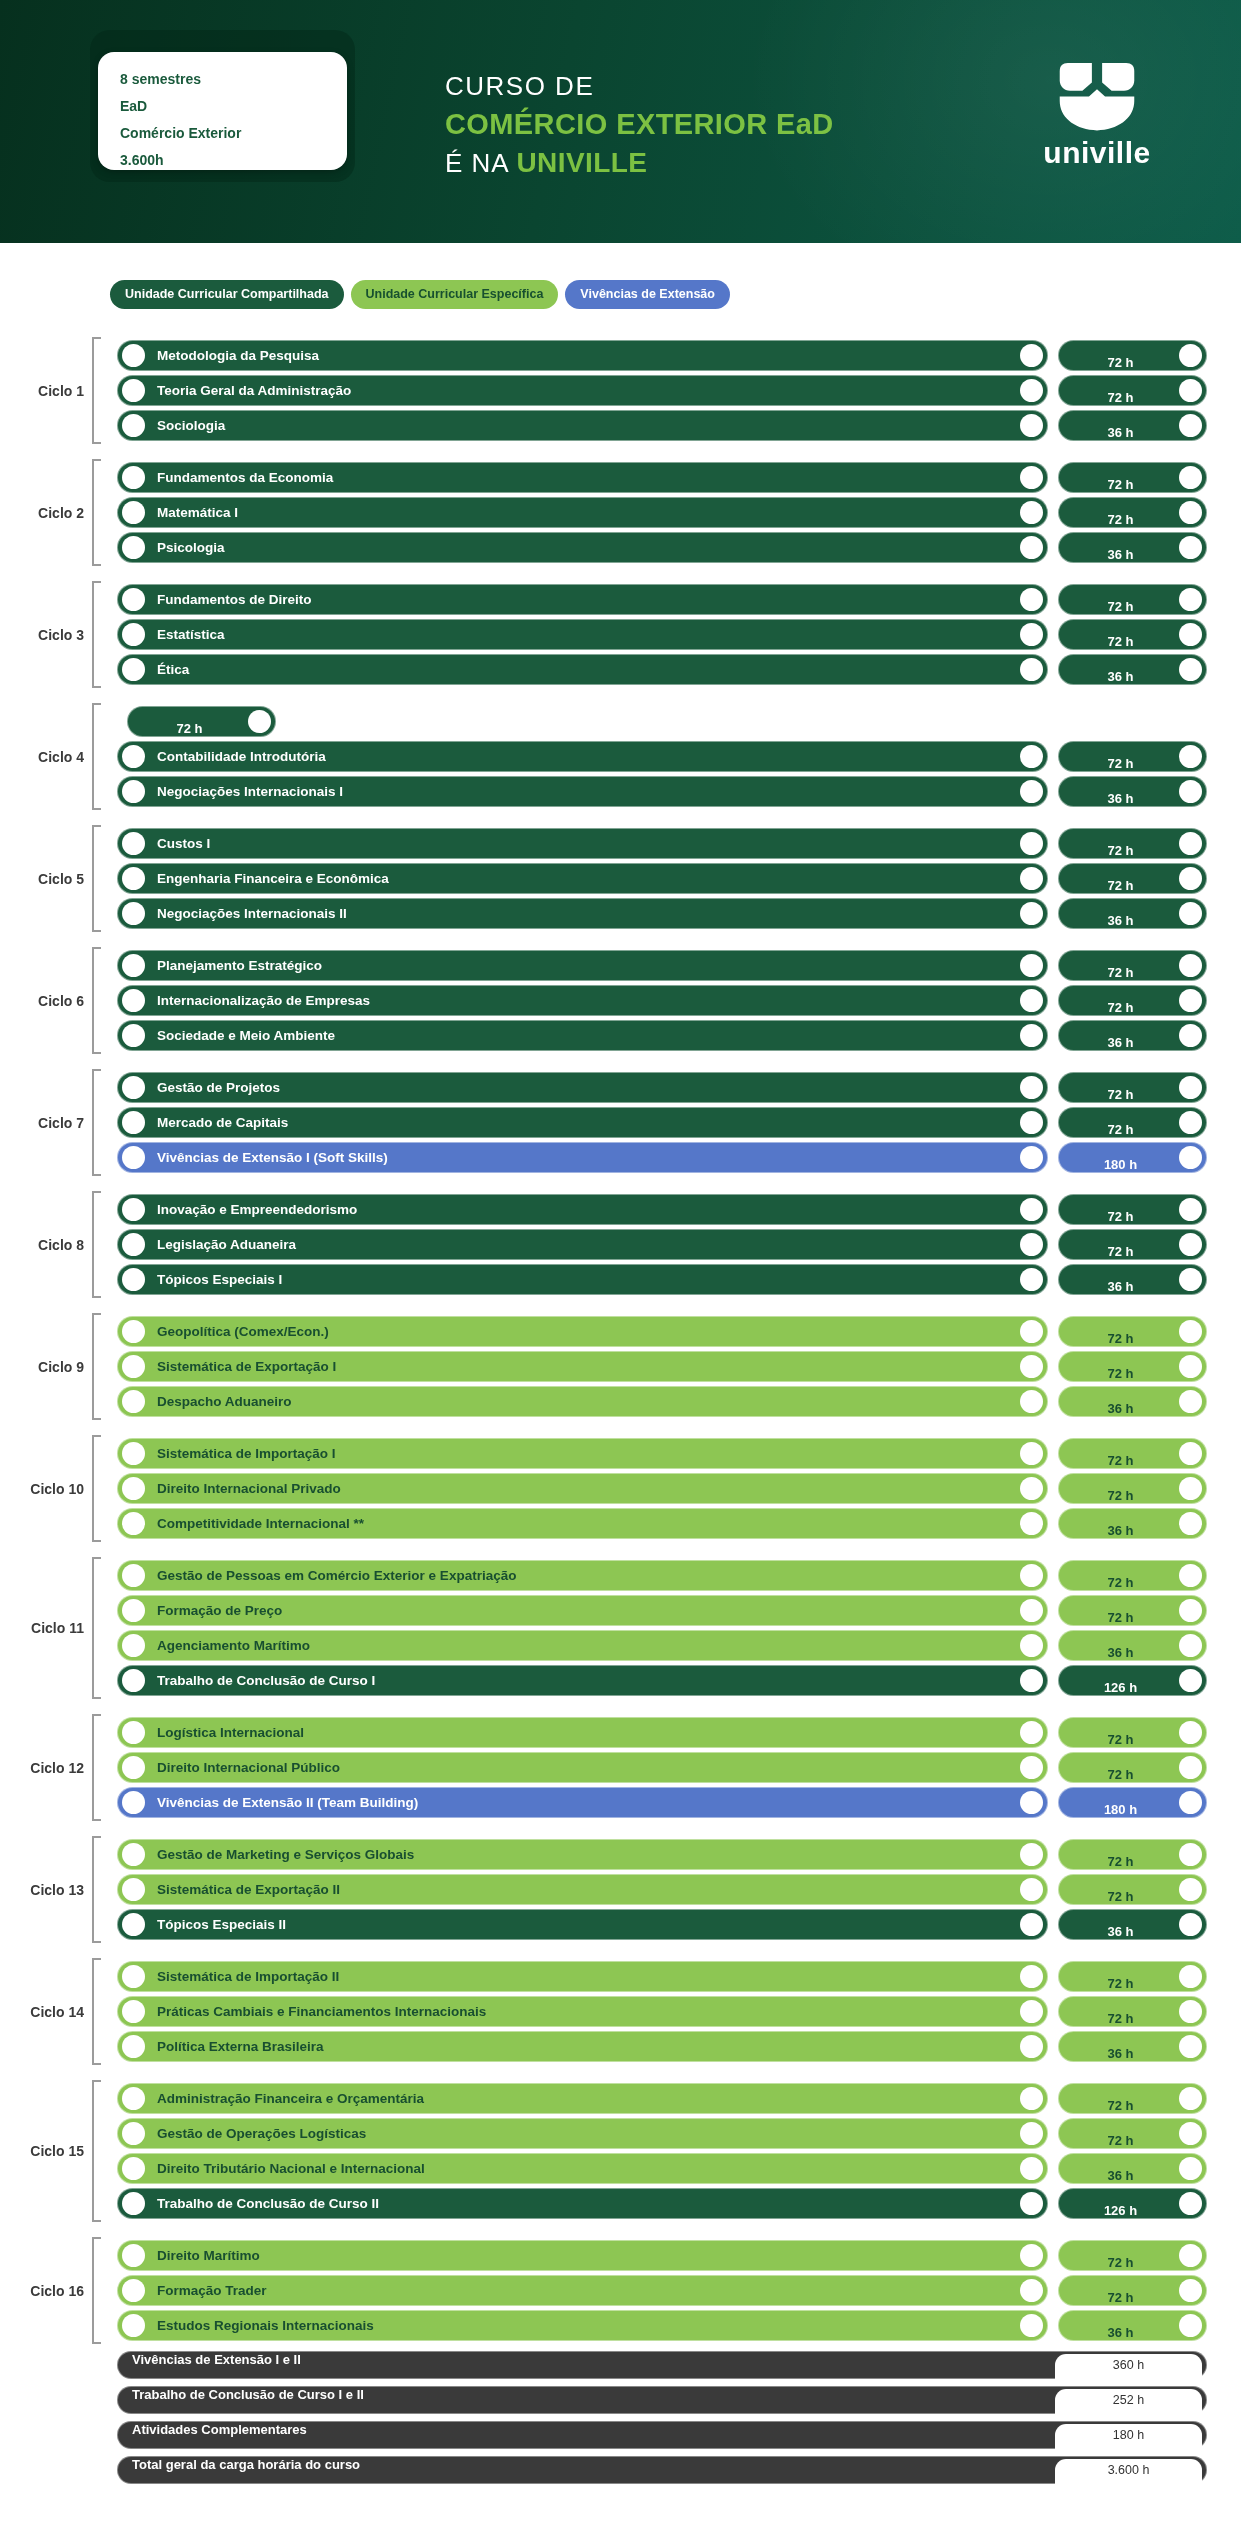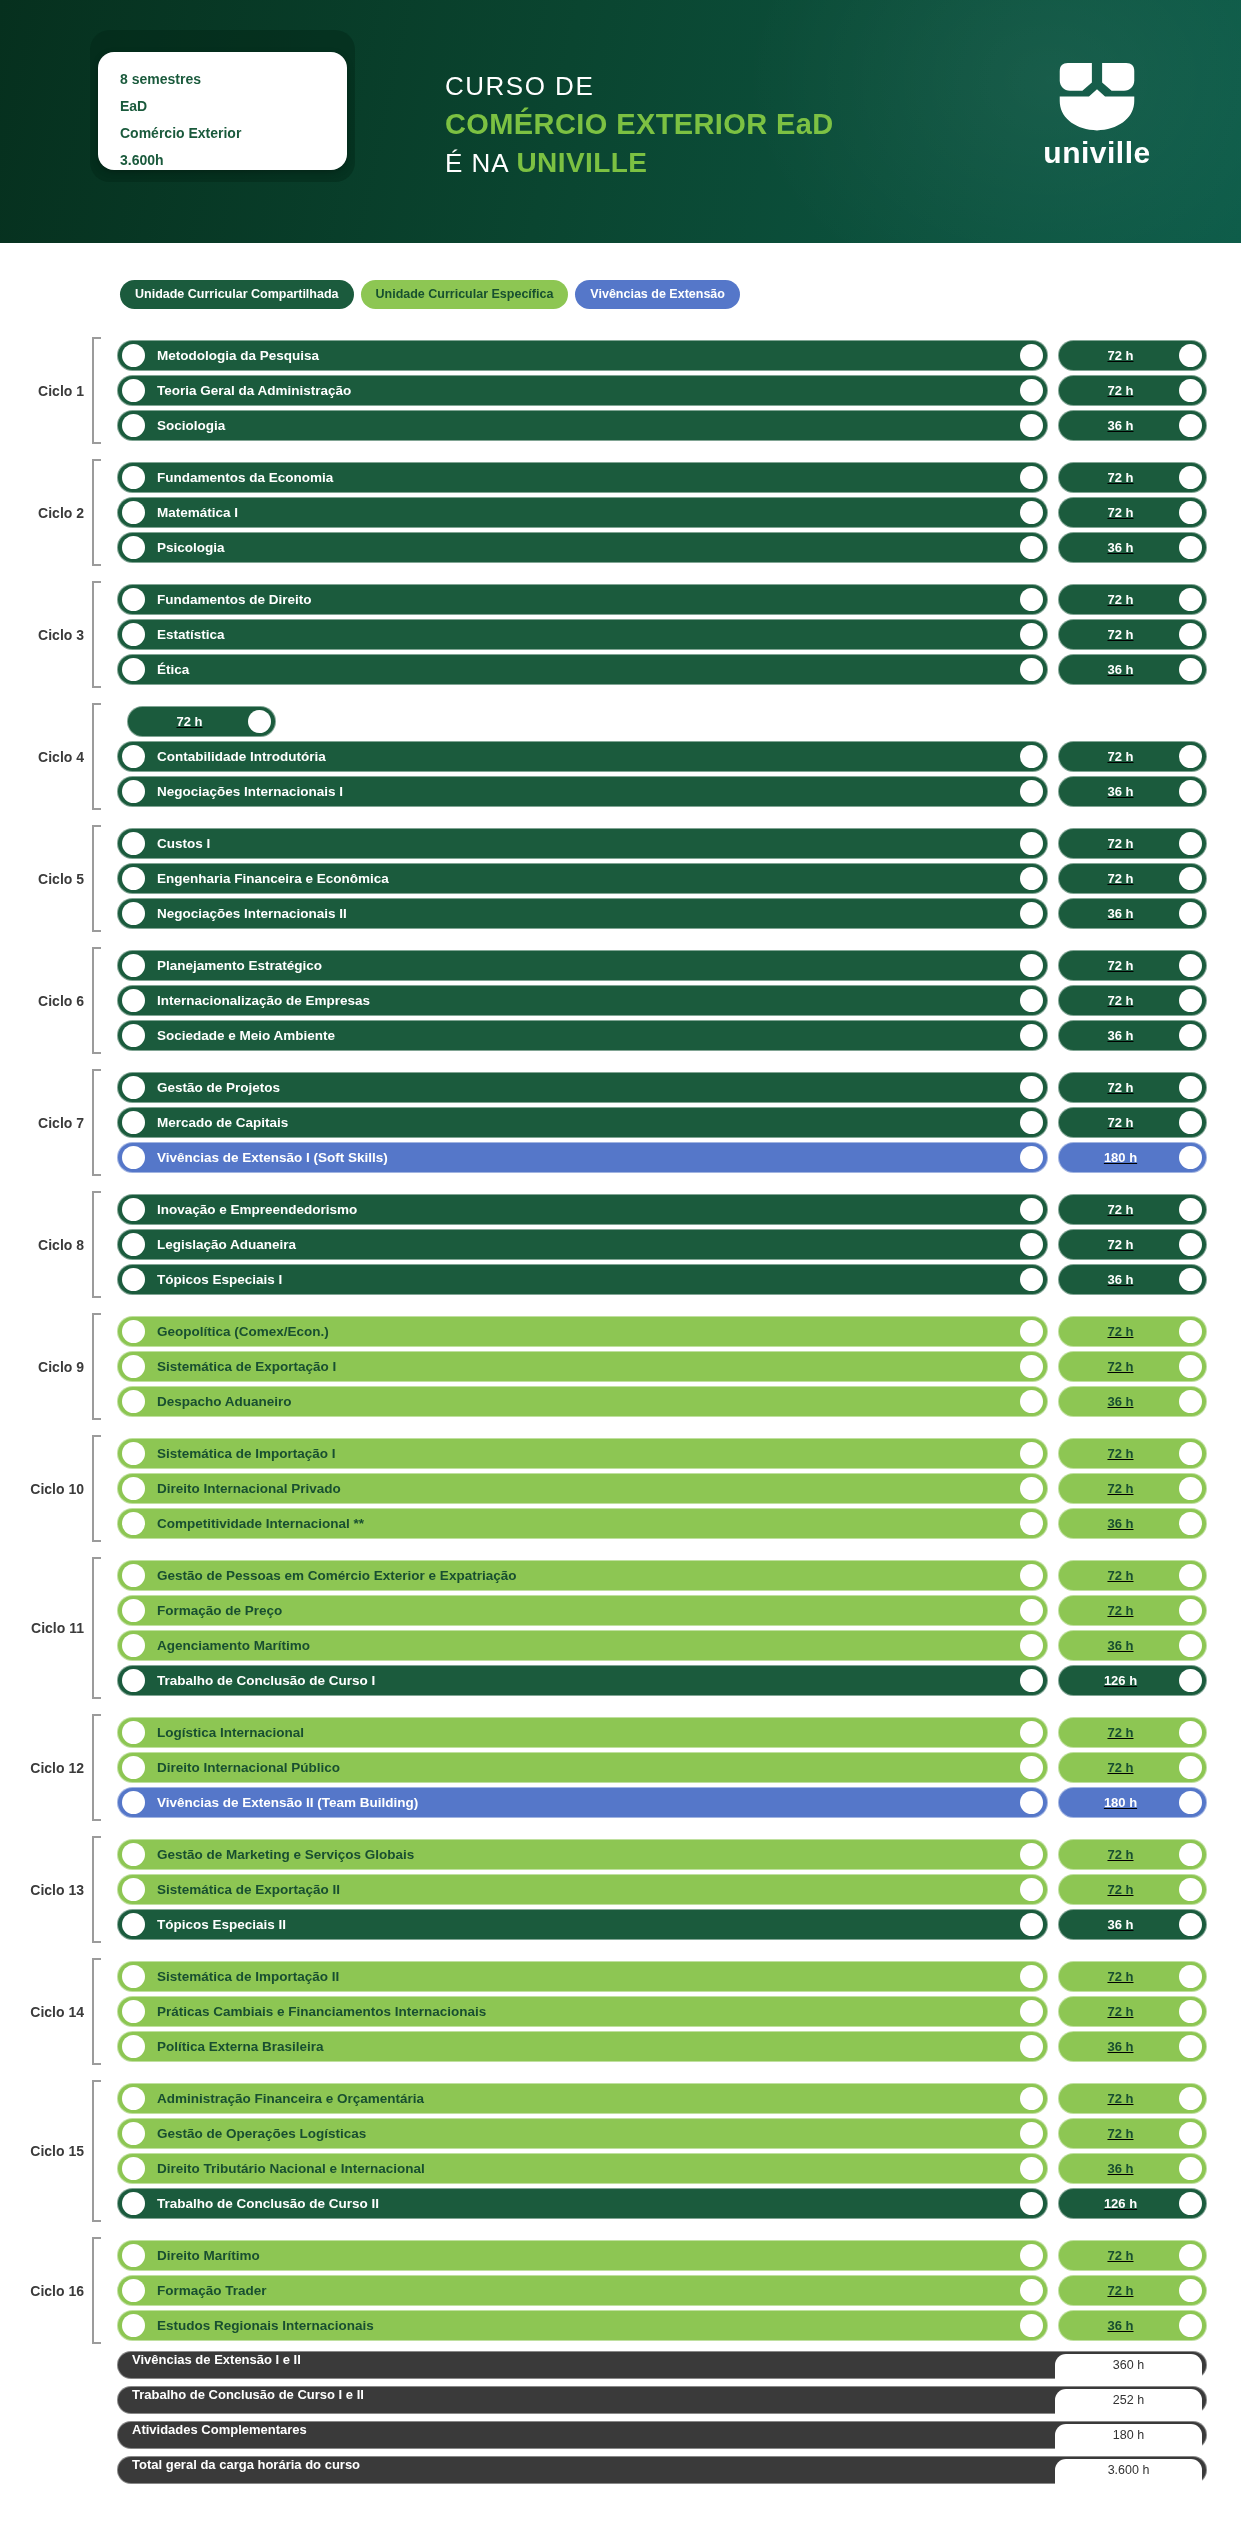--- a/index.html
+++ b/index.html
@@ -30,21 +30,21 @@
   .info-card div{ font-size:14px; font-weight:700; color:#1a5a3c; line-height:27px; white-space:nowrap; }
   .hero-title{ position:absolute; left:445px; top:68px; }
   .ht-1{ color:#fff; font-size:26px; font-weight:400; letter-spacing:1.5px; line-height:36px; }
   .ht-2{ color:var(--accent_green,#7CC142); font-size:29px; font-weight:800; letter-spacing:.4px; line-height:40px; }
   .ht-3{ color:#fff; font-size:26px; font-weight:400; letter-spacing:1px; line-height:38px; }
   .ht-3 b{ color:var(--accent_green,#7CC142); font-size:28px; font-weight:800; letter-spacing:.4px; }
   .logo{ position:absolute; left:1032px; top:62px; width:130px; text-align:center; }
   .logo svg{ display:block; margin:0 auto; }
   .logo-word{ color:#fff; font-size:30px; font-weight:700; letter-spacing:.5px; margin-top:5px; }
   
-  .legend{ position:absolute; left:120px; top:280px; display:flex; gap:7px; }
+  .legend{ position:absolute; left:110px; top:280px; display:flex; gap:7px; }
   .pill{
     height:29px; line-height:29px; border-radius:15px; padding:0 15px;
     font-size:12.5px; font-weight:600; white-space:nowrap;
   }
   .pill.v-shared{ background:var(--shared_green,#1B5B3D); color:#fff; }
   .pill.v-specific{ background:var(--specific_green,#8DC653); color:#17502F; }
   .pill.v-extension{ background:var(--extension_blue,#5577C9); color:#fff; }
   
   #cycles{ position:absolute; left:0; top:340px; width:1241px; }
   .cycle{ position:relative; margin-bottom:21px; }
@@ -59,21 +59,21 @@
   }
   .rows{ margin-left:117px; width:1090px; }
   .row{ display:flex; height:31px; margin-bottom:4px; }
   .row:last-child{ margin-bottom:0; }
   .main-pill{
     position:relative; width:931px; height:31px; border-radius:16px;
     display:flex; align-items:center; border:1px solid rgba(255,255,255,.45);
   }
   .hour-pill{
     position:relative; width:149px; height:31px; margin-left:10px; border-radius:16px;
-    display:flex; align-items:center; border:1px solid rgba(255,255,255,.45);text-decoration:underline;
+    display:flex; align-items:flex-end; border:1px solid rgba(255,255,255,.45);
   }
   .v-shared .main-pill, .v-shared .hour-pill{ background:var(--shared_green,#1B5B3D); }
   .v-specific .main-pill, .v-specific .hour-pill{ background:var(--specific_green,#8DC653); }
   .v-extension .main-pill, .v-extension .hour-pill{ background:var(--extension_blue,#5577C9); }
   .row .label{ margin-left:12px; font-size:13.5px; font-weight:600; white-space:nowrap; }
   .v-shared .label, .v-shared .hours, .v-extension .label, .v-extension .hours{ color:#fff; }
   .v-specific .label, .v-specific .hours{ color:#184F30; }
   .row .hours{ flex:1; text-align:center; padding-right:24px; font-size:13px; font-weight:600; }
   .circle{ width:23px; height:23px; border-radius:50%; background:#fff; flex:0 0 auto; }
   .circle.l{ margin-left:4px; }

